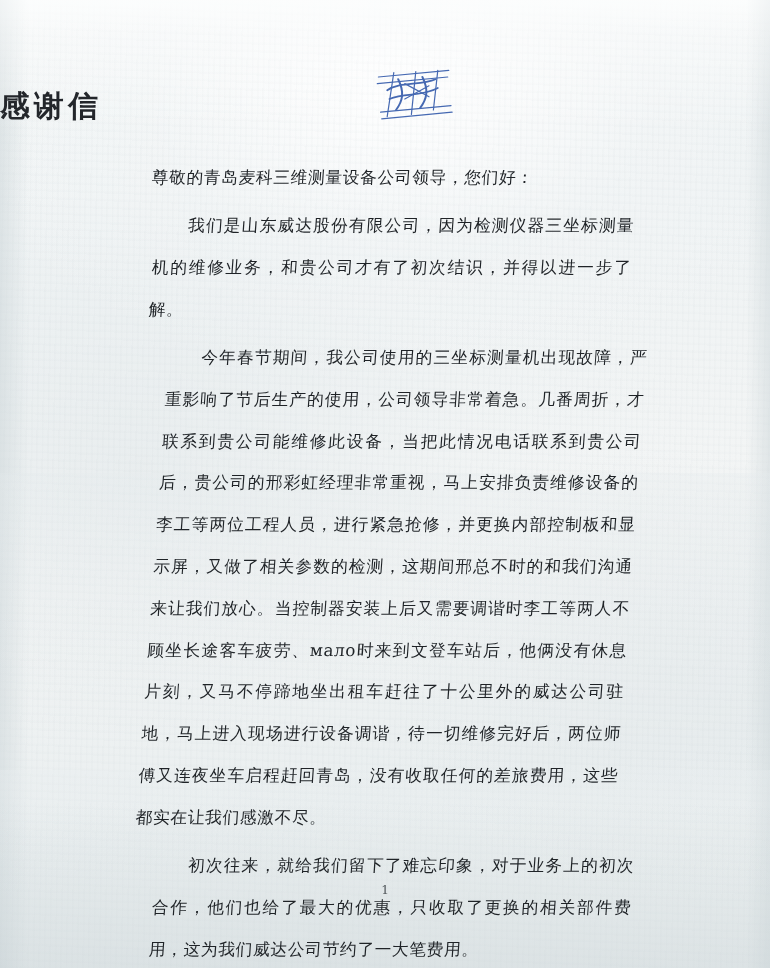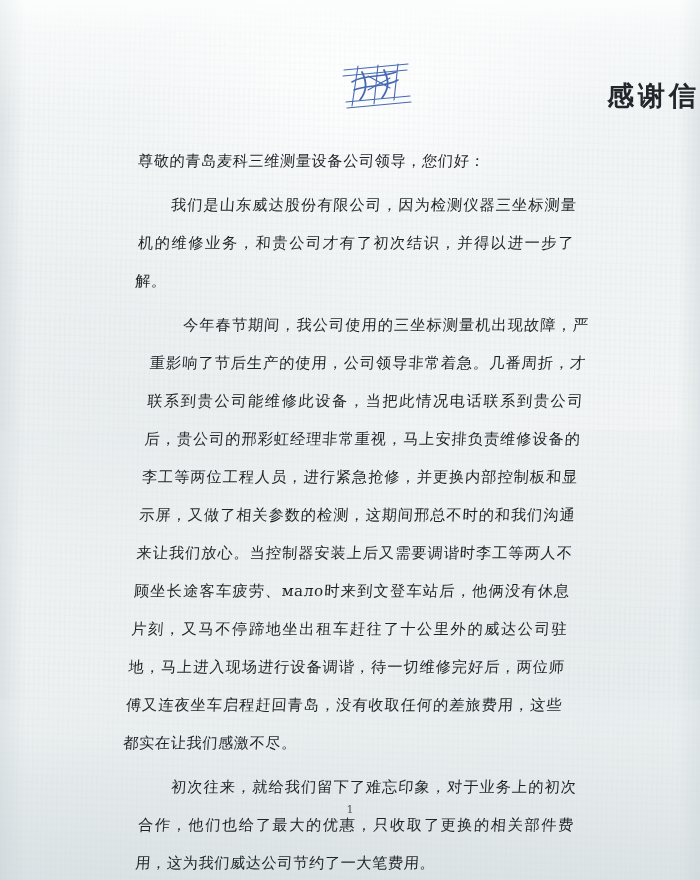--- a/index.html
+++ b/index.html
@@ -67,21 +67,21 @@
     background: linear-gradient(180deg, rgba(248,251,251,0.9) 0%, rgba(255,255,255,0) 100%);
     pointer-events: none;
   }
 
   
   .doc-title {
     position: absolute;
     top: 78px;
     left: 0;
     width: 700px;
-    text-align: right;
+    text-align: left;
     font-family: "DejaVu Serif", serif;
     font-size: 27px;
     font-weight: bold;
     letter-spacing: 4px;
     color: #23262b;
     z-index: 4;
   }
 
   
   .body-text {

